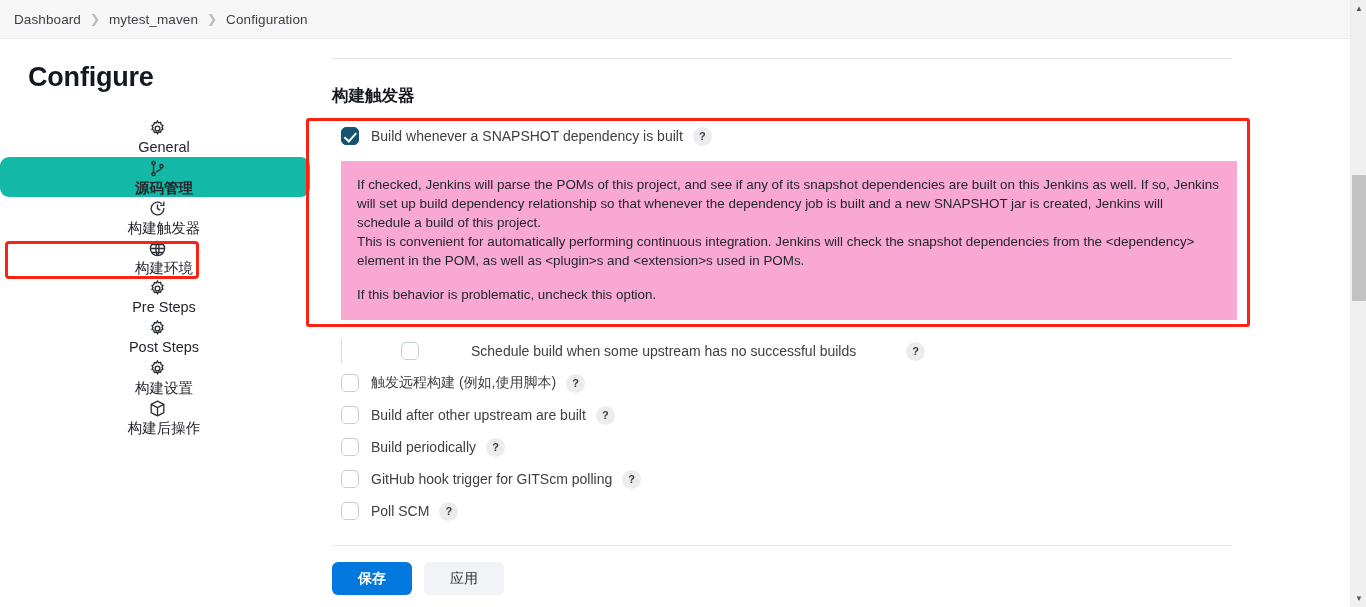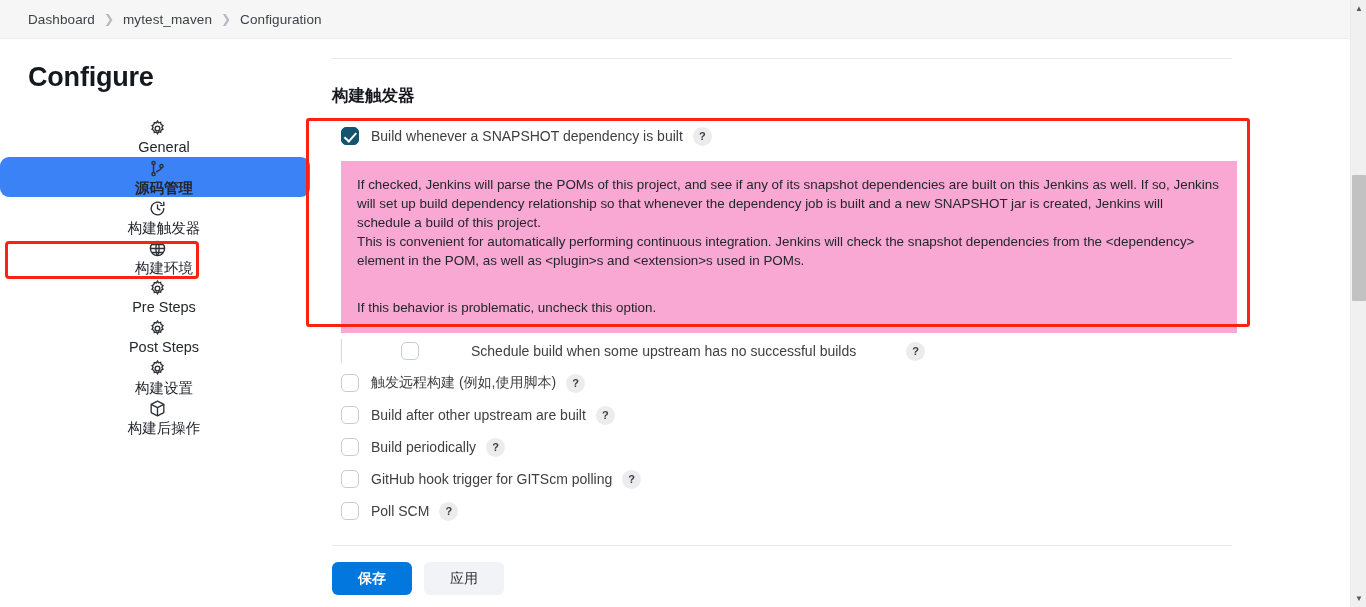--- a/index.html
+++ b/index.html
@@ -11,21 +11,21 @@
     color: #1f2328;
   }
   #app { position: relative; width: 1366px; height: 607px; }
 
   
   .breadcrumb-bar {
     position: absolute; left: 0; top: 0;
     width: 1350px; height: 39px;
     background: #f6f6f7;
     display: flex; align-items: center;
-    padding-left: 28px;
+    padding-left: 14px;
     border-bottom: 1px solid #ededef;
   }
   .crumb {
     font-size: 13.5px; color: #3c3f45;
     letter-spacing: .1px;
   }
   .crumb-sep {
     color: #b6b9c0; font-size: 12px;
     margin: 0 9px; user-select: none;
   }
@@ -47,21 +47,21 @@
     position: relative;
     display: flex; align-items: center;
     height: 40px;
     margin: 0 10px 0 0;
     padding-left: 18px;
     border-radius: 9px;
     cursor: pointer;
     flex-direction: column;
   }
   .nav-item + .nav-item { margin-top: 0; }
-  .nav-item.active { background: #3b82f6; }
+  .nav-item.active { background: #14b8a6; }
   .nav-icon {
     width: 22px; height: 22px;
     display: flex; align-items: center; justify-content: center;
     margin-right: 14px; flex: 0 0 22px;
     color: #2b2f36;
   }
   .nav-icon svg { display: block; }
   .nav-label {
     font-size: 14.5px; color: #23262c;
     white-space: nowrap;
@@ -152,21 +152,21 @@
     width: 896px;
     background: #f9a8d4;
     padding: 14px 16px 16px 16px;
   }
   .desc-panel p {
     font-size: 13.4px;
     line-height: 19px;
     color: #23262b;
     max-width: 862px;
   }
-  .desc-panel p.spaced { margin-top: 28px; }
+  .desc-panel p.spaced { margin-top: 15px; }
 
   
   .block-annotation {
     position: absolute;
     left: 306px; top: 118px;
     width: 944px; height: 209px;
     border: 3px solid #fb2113;
     border-radius: 3px;
     pointer-events: none;
     z-index: 5;

